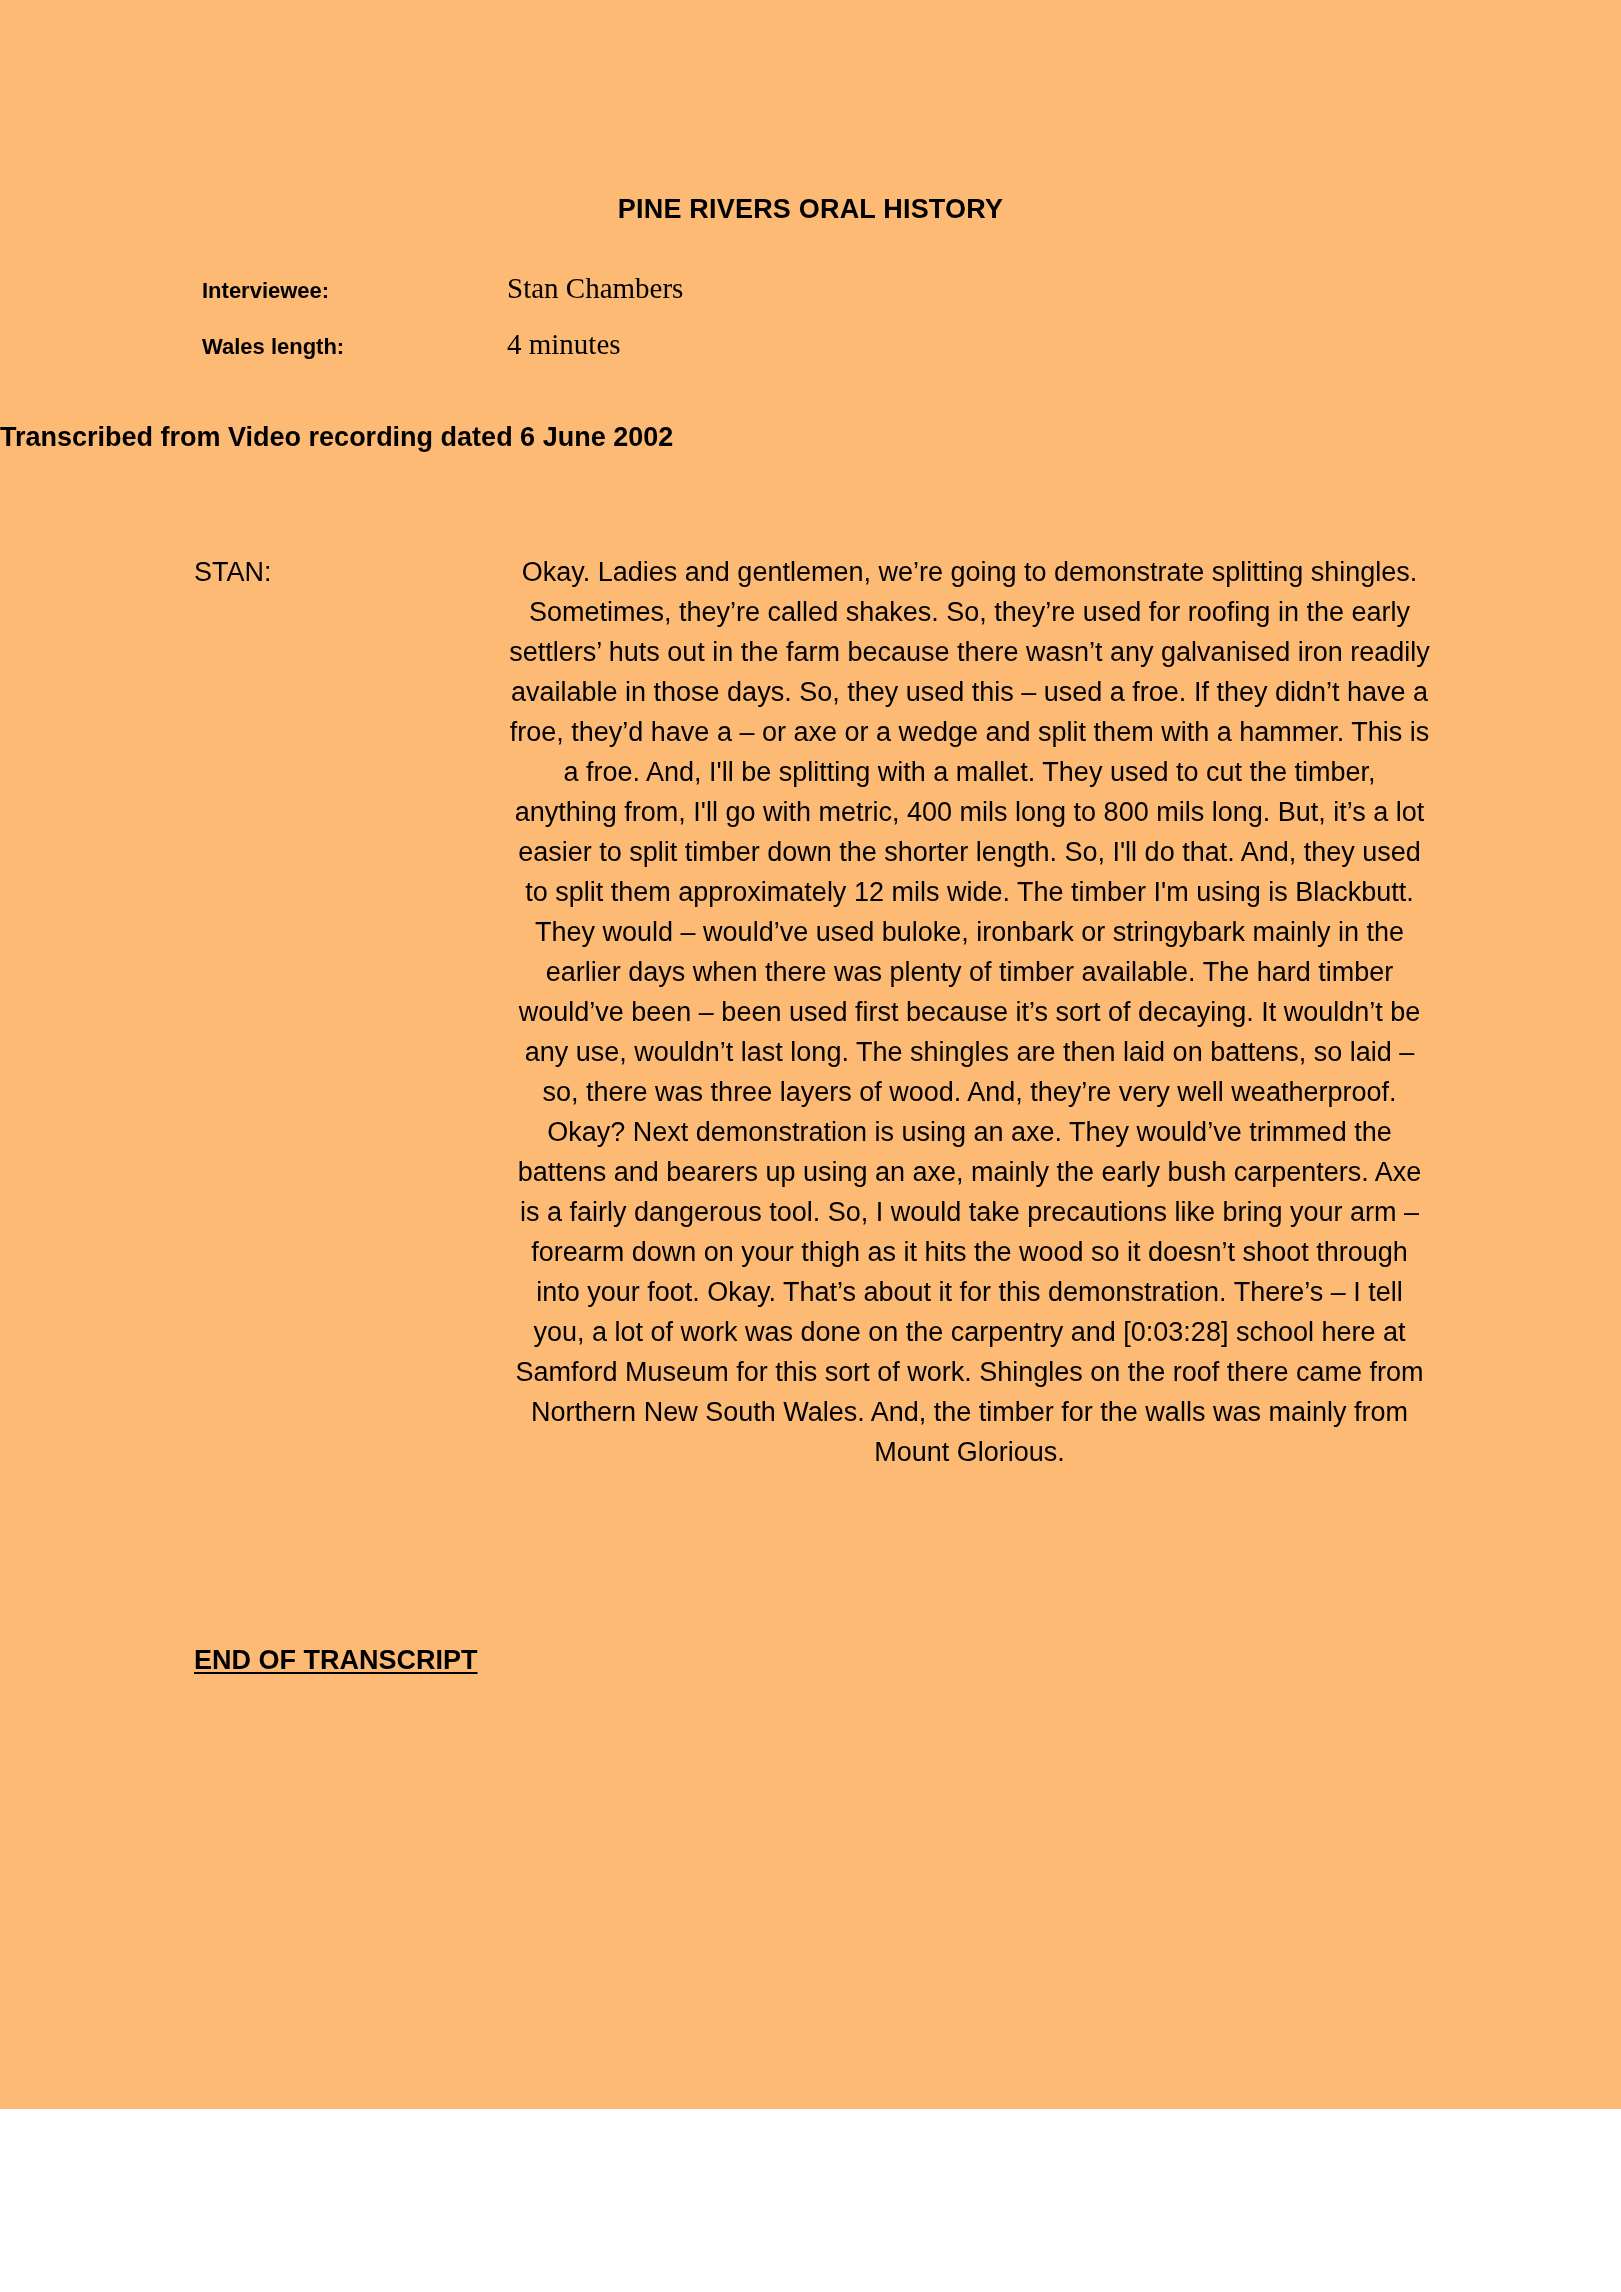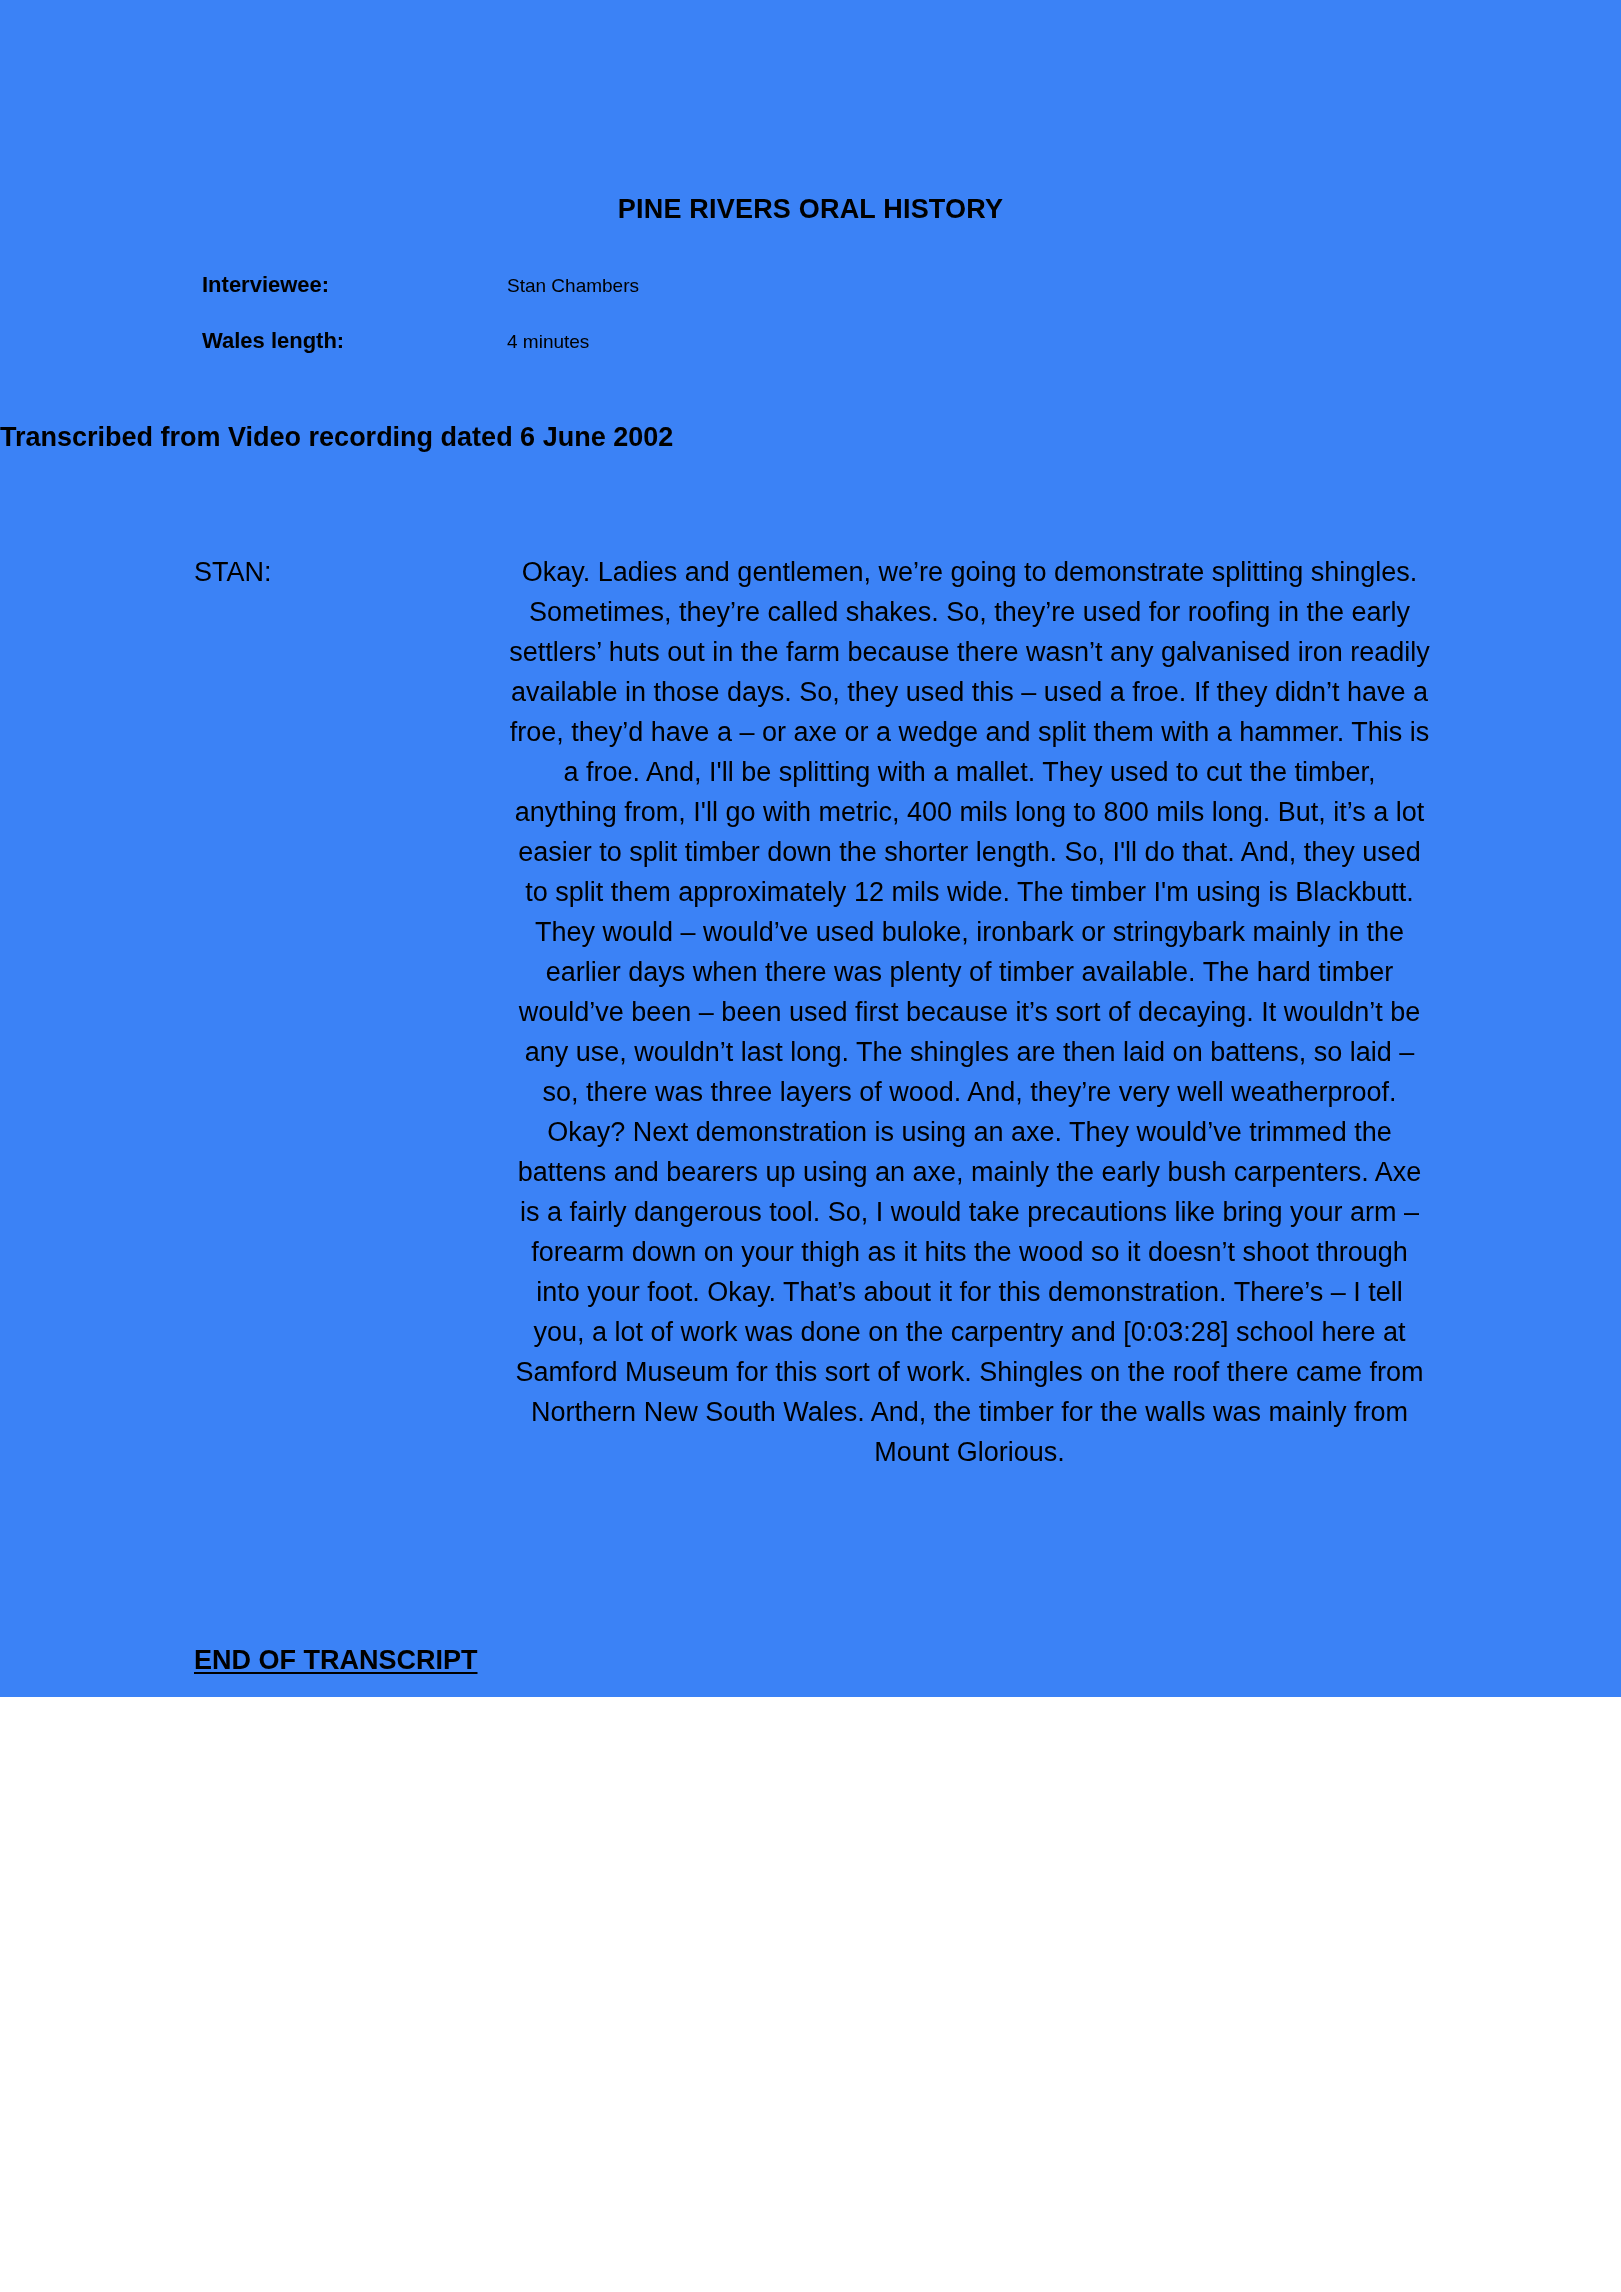--- a/index.html
+++ b/index.html
@@ -8,22 +8,22 @@
     padding: 0;
     background: #ffffff;
   }
   body {
     font-family: "Liberation Sans", sans-serif;
     color: #000000;
   }
   .page {
     position: relative;
     width: 1621px;
-    height: 1697px;
-    background: #3b82f6;
+    height: 2109px;
+    background: #fdba74;
     box-sizing: border-box;
     overflow: hidden;
   }
 
   
   .doc-title {
     position: absolute;
     left: 0;
     top: 194px;
     width: 1621px;
@@ -46,22 +46,23 @@
     align-items: baseline;
     height: 56px;
   }
   .meta-label {
     width: 305px;
     flex: 0 0 305px;
     font-size: 22px;
     font-weight: bold;
   }
   .meta-value {
-    font-size: 19px;
+    font-size: 29px;
     font-weight: normal;
+    font-family: Liberation Serif, serif;
   }
 
   
   .doc-subtitle {
     position: absolute;
     left: 0;
     top: 422px;
     width: 1621px;
     text-align: left;
     font-size: 27px;

